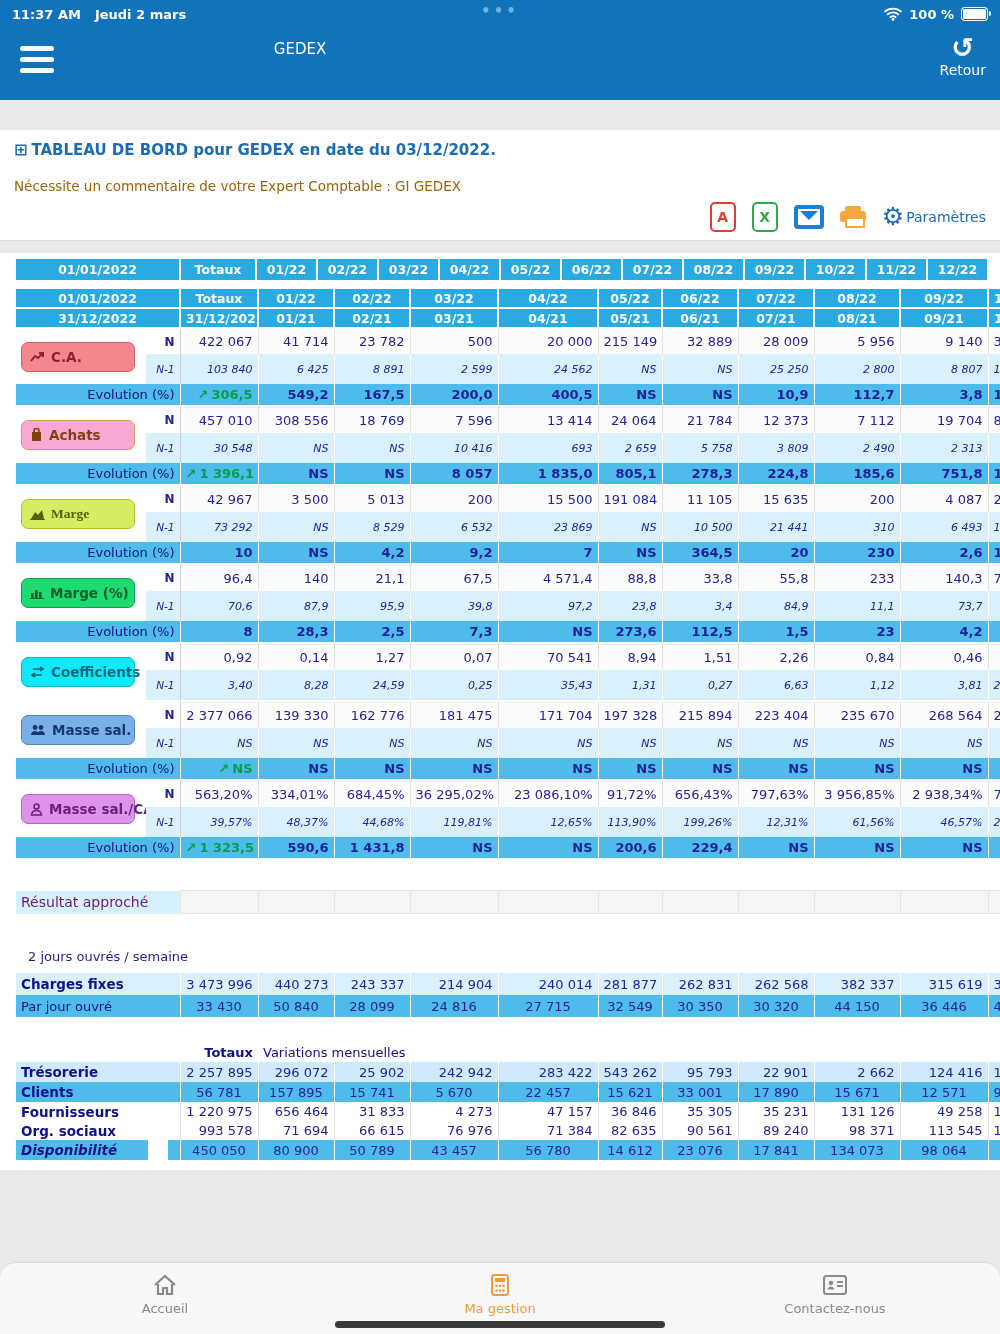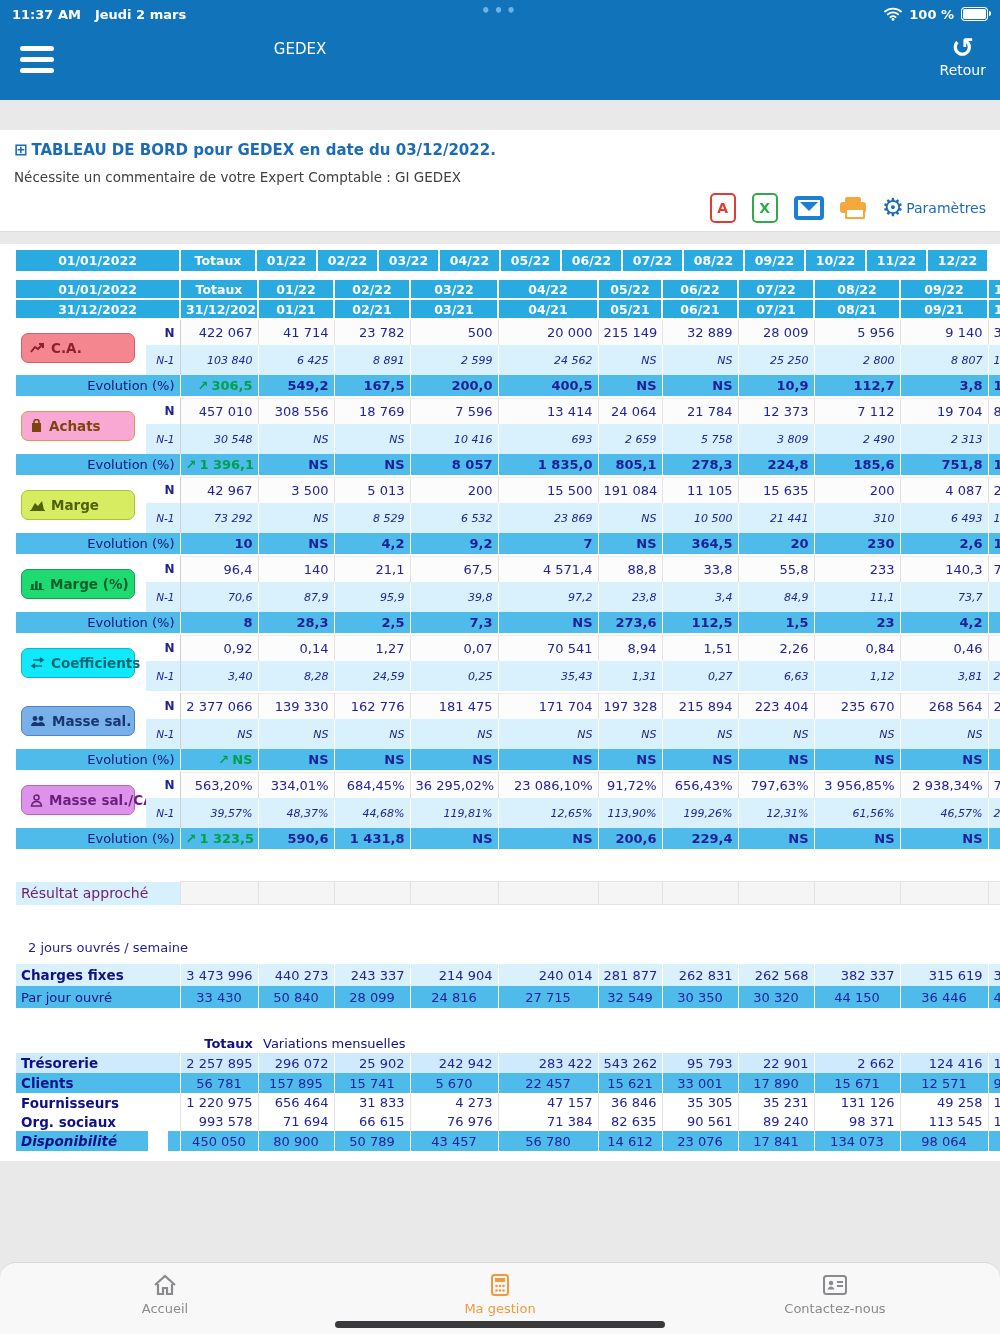--- a/index.html
+++ b/index.html
@@ -15,21 +15,21 @@
   .hamburger{position:absolute;left:20px;top:46px;width:34px;cursor:pointer;}
   .hamburger i{display:block;height:5px;background:#fff;border-radius:2.5px;margin-bottom:6px;}
   .apptitle{position:absolute;left:300px;top:40px;transform:translateX(-50%);font-size:15px;color:#fff;}
   .backbtn{position:absolute;right:14px;top:36px;text-align:center;color:#fff;}
   .backbtn .glyph{font-size:27px;line-height:24px;font-weight:700;}
   .backbtn .lbl{font-size:14px;margin-top:2px;}
   
   .title-panel{background:#fff;margin-top:30px;padding:10px 14px 8px 14px;border-bottom:1px solid #dcdcdc;}
   .tb-title{color:#1b6cb5;font-weight:700;font-size:15px;}
   .tb-title .grid-ic{font-size:16px;margin-right:4px;color:#1b6cb5;}
-  .tb-sub{color:#404040;font-size:13.5px;margin-top:10px;}
+  .tb-sub{color:#a16207;font-size:13.5px;margin-top:19px;}
   .actions{display:flex;justify-content:flex-end;align-items:center;gap:16px;margin-top:8px;height:30px;}
   .doc-ic{width:22px;height:26px;border:2px solid;border-radius:5px;display:flex;align-items:center;justify-content:center;font-weight:700;font-size:14px;background:#fff;}
   .pdf{color:#e03c31;border-color:#e03c31;}
   .xls{color:#2eaa4a;border-color:#2eaa4a;}
   .mail{width:30px;height:24px;background:#1c7fd6;border-radius:4px;position:relative;}
   .mail:before{content:"";position:absolute;left:4px;top:4px;right:4px;bottom:4px;background:#fff;}
   .mail:after{content:"";position:absolute;left:6px;top:6px;border-left:9px solid transparent;border-right:9px solid transparent;border-top:9px solid #1c7fd6;}
   .printer{width:26px;height:22px;position:relative;}
   .printer .top{position:absolute;left:5px;top:0;width:16px;height:6px;background:#f5a83c;border-radius:2px;}
   .printer .body{position:absolute;left:0;top:5px;width:26px;height:11px;background:#f5a83c;border-radius:3px;}
@@ -60,21 +60,21 @@
   .vl{text-align:left !important;}
   .sp td{background:#fff;border:none;height:2px;padding:0;}
   .gap-lg td{background:#fff;border:none;height:32px;padding:0;}
   .gap-md td{background:#fff;border:none;height:26px;padding:0;}
   .gap-sm td{background:#fff;border:none;height:7px;padding:0;}
   
   .mbtn{display:flex;align-items:center;gap:6px;border-radius:7px;border:1.5px solid;font-weight:700;font-size:13.5px;padding:6px 8px;margin:2px 6px 2px 0;cursor:pointer;}
   .mbtn svg{flex:0 0 auto;}
   .b-ca{background:#f4868f;border-color:#d05f6d;color:#8f1f2d;}
   .b-ach{background:#f9a8d4;border-color:#dc9a4f;color:#7e440e;}
-  .b-mar{background:#d7ec61;border-color:#a9c335;color:#4f610a;}
+  .b-mar{background:#d7ec61;border-color:#a9c335;color:#4f610a;font-family:Liberation Serif, serif;}
   .b-mpc{background:#1ddb71;border-color:#12a050;color:#0b5f2c;}
   .b-coef{background:#0fe9fb;border-color:#08b7c9;color:#056a75;}
   .b-ms{background:#79b0ea;border-color:#4c84c4;color:#16386e;}
   .b-msca{background:#de93ea;border-color:#b465c4;color:#6d1d7e;}
   
   .rrow td{height:22px;}
   .rl{background:#d6f0fd;font-weight:400;color:#701a75;font-size:14px;}
   .ghost{background:#f5f5f5;border:1px solid #e3e3e3;}
   .noterow td{background:#fff;border:none;color:#1d1d8f;font-size:13px;font-weight:400;height:20px;}
   .row-pale td{background:#cfeafc;border-right:1px solid #fff;height:20px;text-align:right;}

